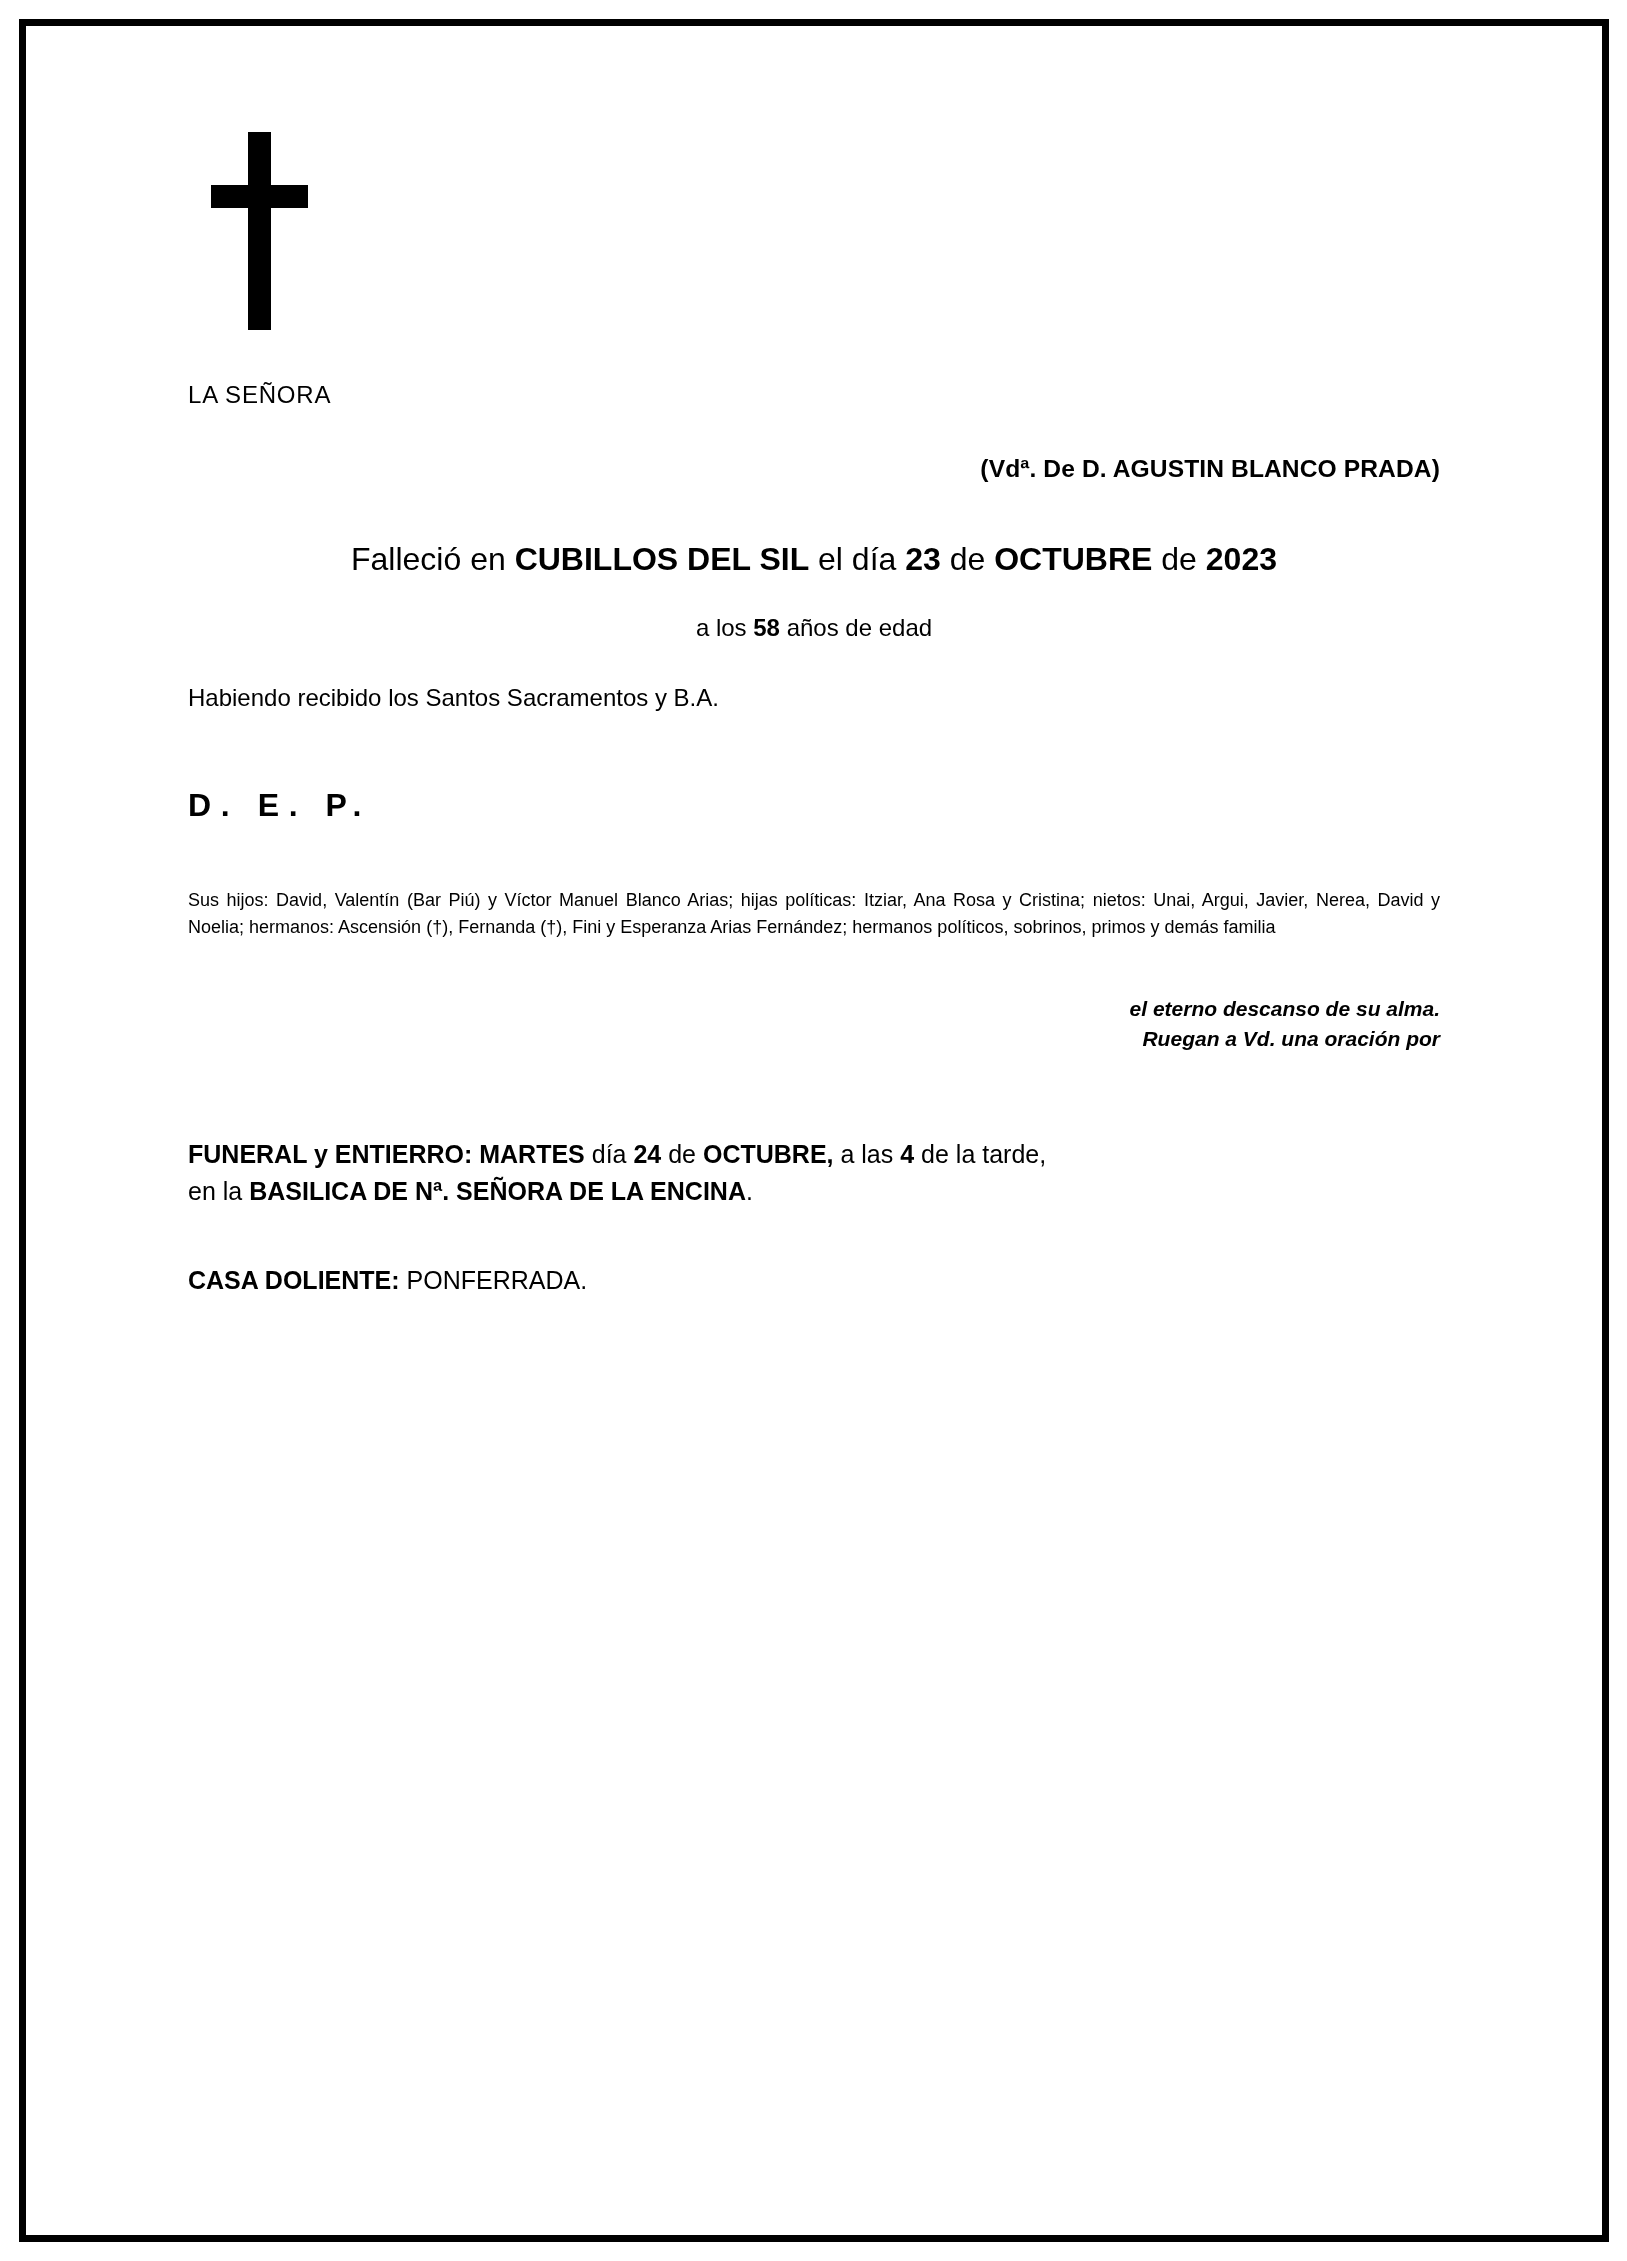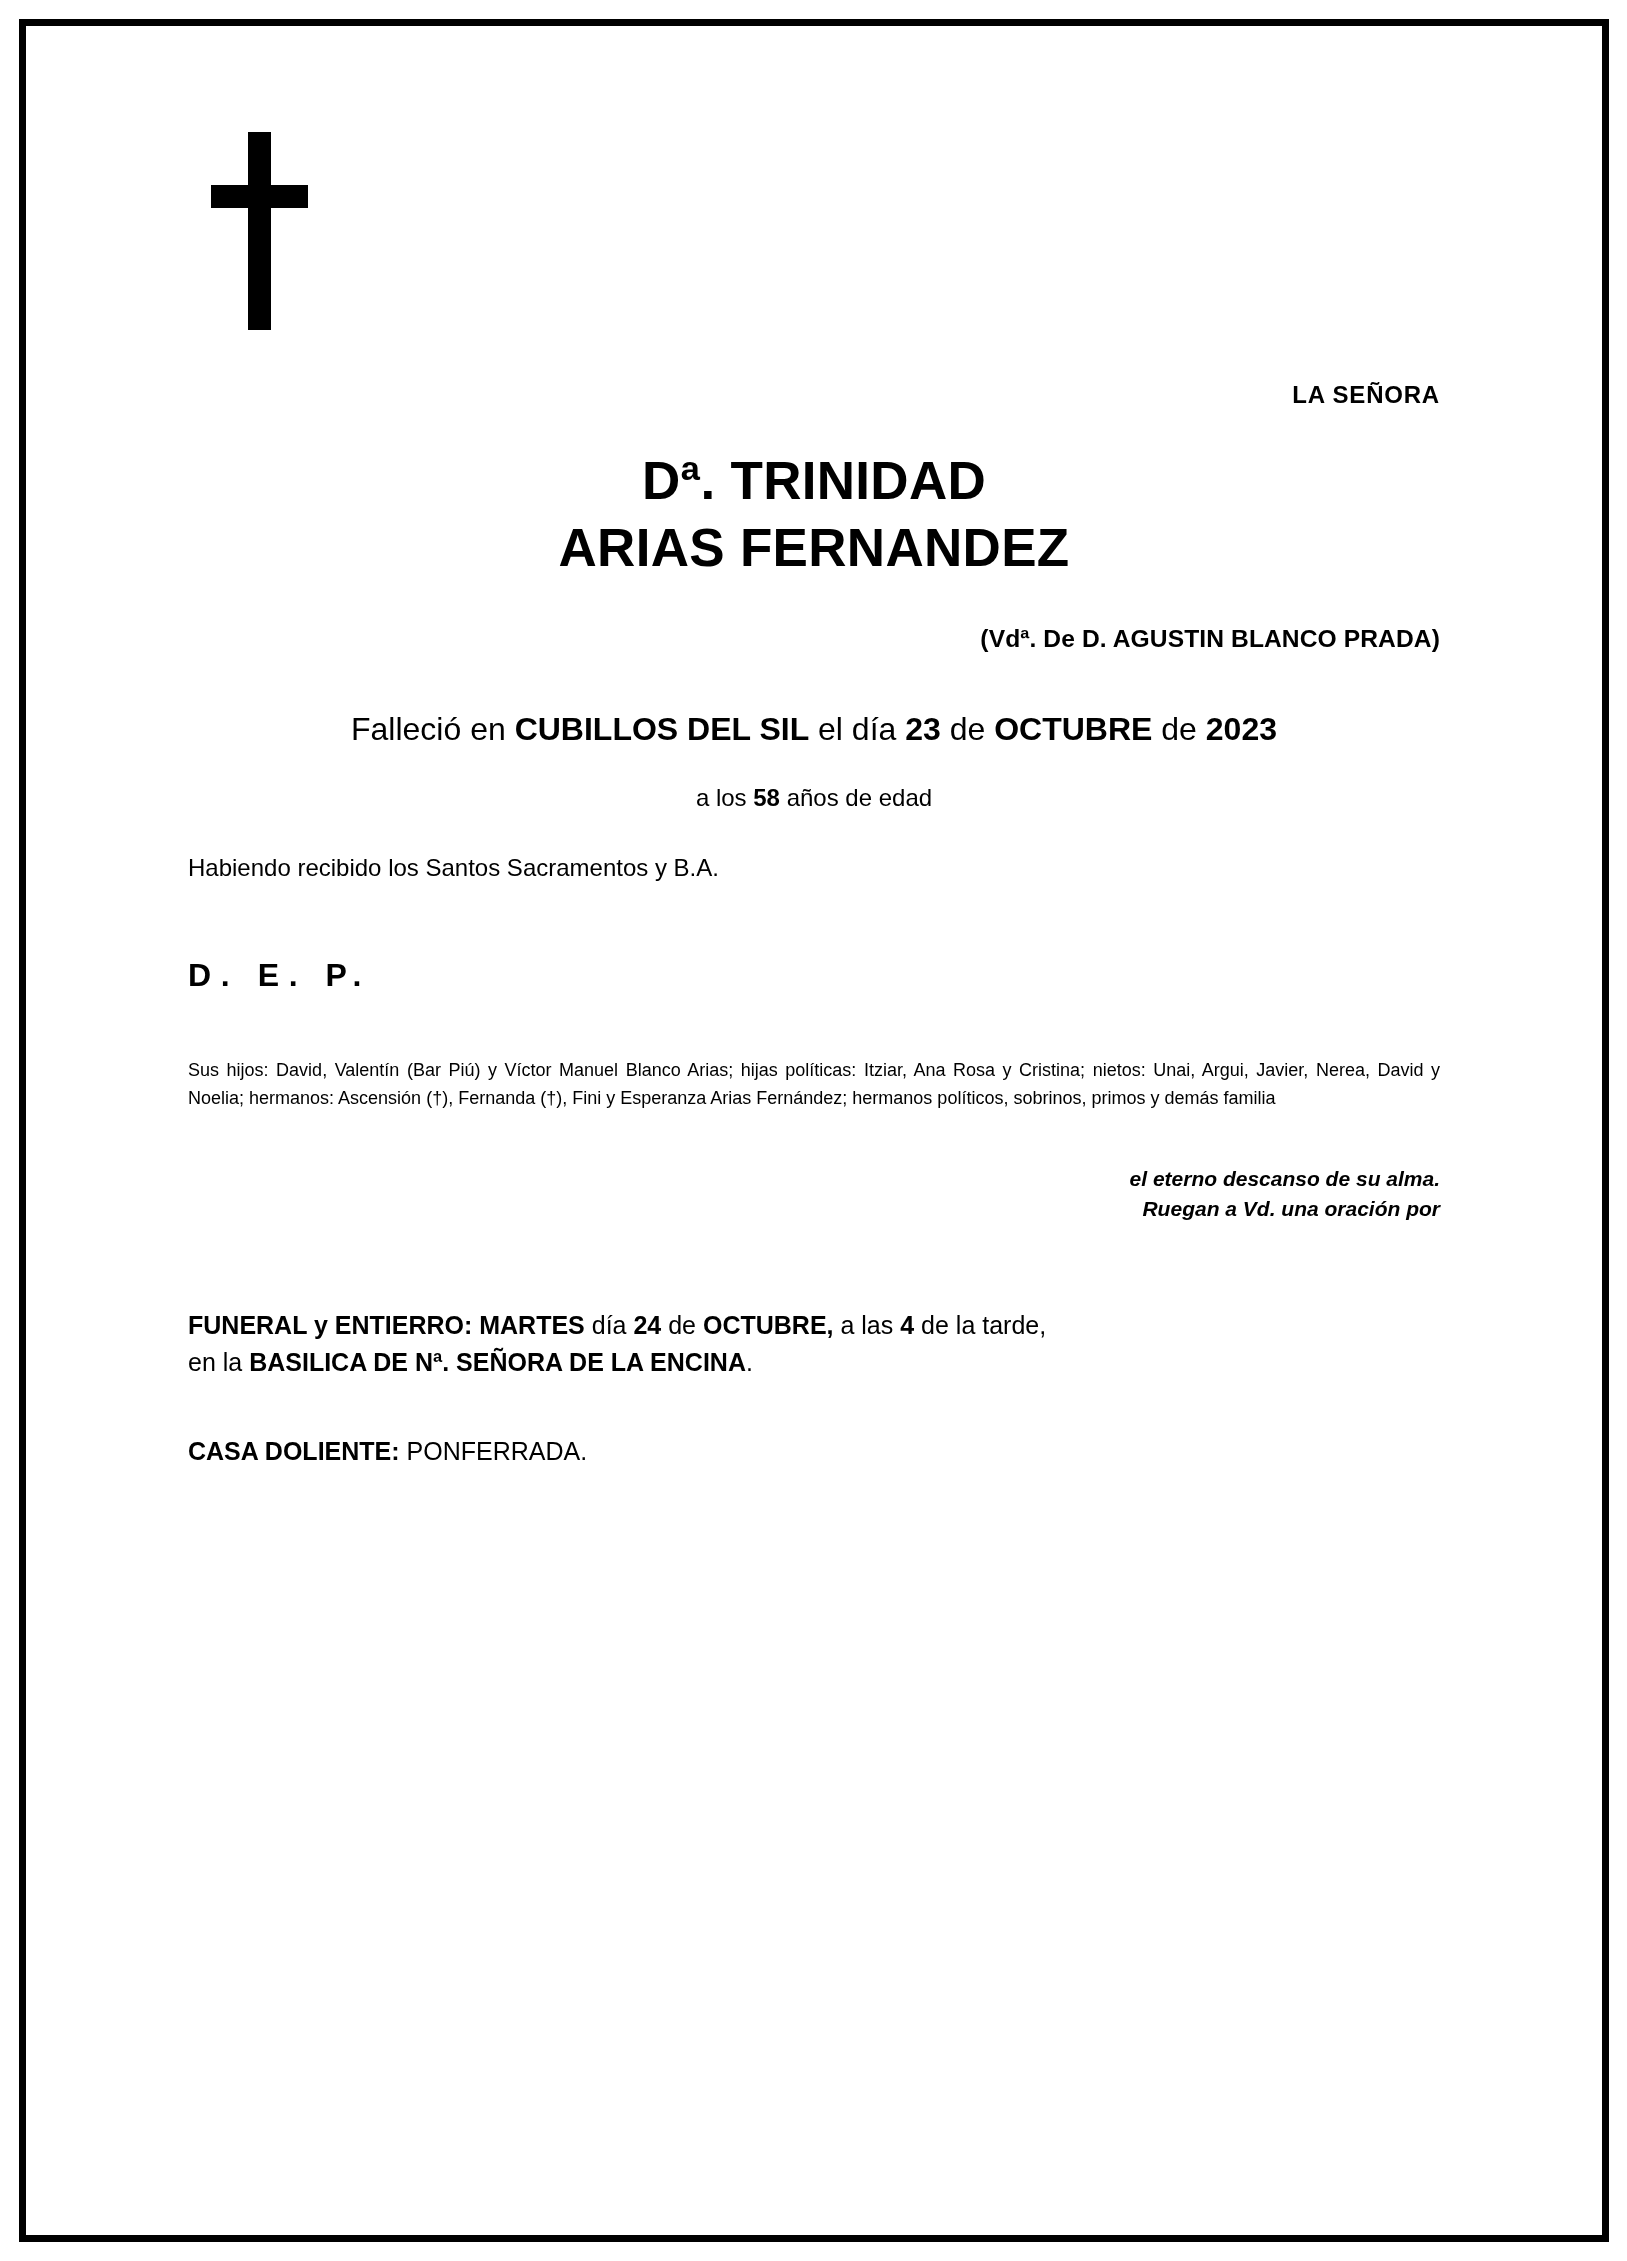--- a/index.html
+++ b/index.html
@@ -67,22 +67,22 @@
   }
 
   .content {
     position: absolute;
     left: 162px;
     right: 162px;
     top: 355px;
   }
 
   .la-senora {
-    text-align: right;
-    font-weight: bold;
+    text-align: left;
+    font-weight: normal;
     font-size: 24px;
     letter-spacing: 0.8px;
   }
 
   .name {
     text-align: center;
     font-weight: bold;
     font-size: 53px;
     letter-spacing: 0.3px;
     line-height: 1.18;
@@ -163,24 +163,20 @@
 
       <div class="cross-wrap">
         <div class="cross-v"></div>
         <div class="cross-h"></div>
       </div>
 
       <div class="content">
 
         <div class="la-senora">LA SEÑORA</div>
 
-        <div class="name">
-          <span>Dª. TRINIDAD</span>
-          <span class="line2">ARIAS FERNANDEZ</span>
-        </div>
 
         <div class="widow">(Vdª. De D. AGUSTIN BLANCO PRADA)</div>
 
         <div class="died">
           <span>Falleció en </span><b>CUBILLOS DEL SIL</b><span> el día </span><b>23</b><span> de </span><b>OCTUBRE</b><span> de </span><b>2023</b>
         </div>
 
         <div class="age">
           <span>a los </span><b>58</b><span> años de edad</span>
         </div>

